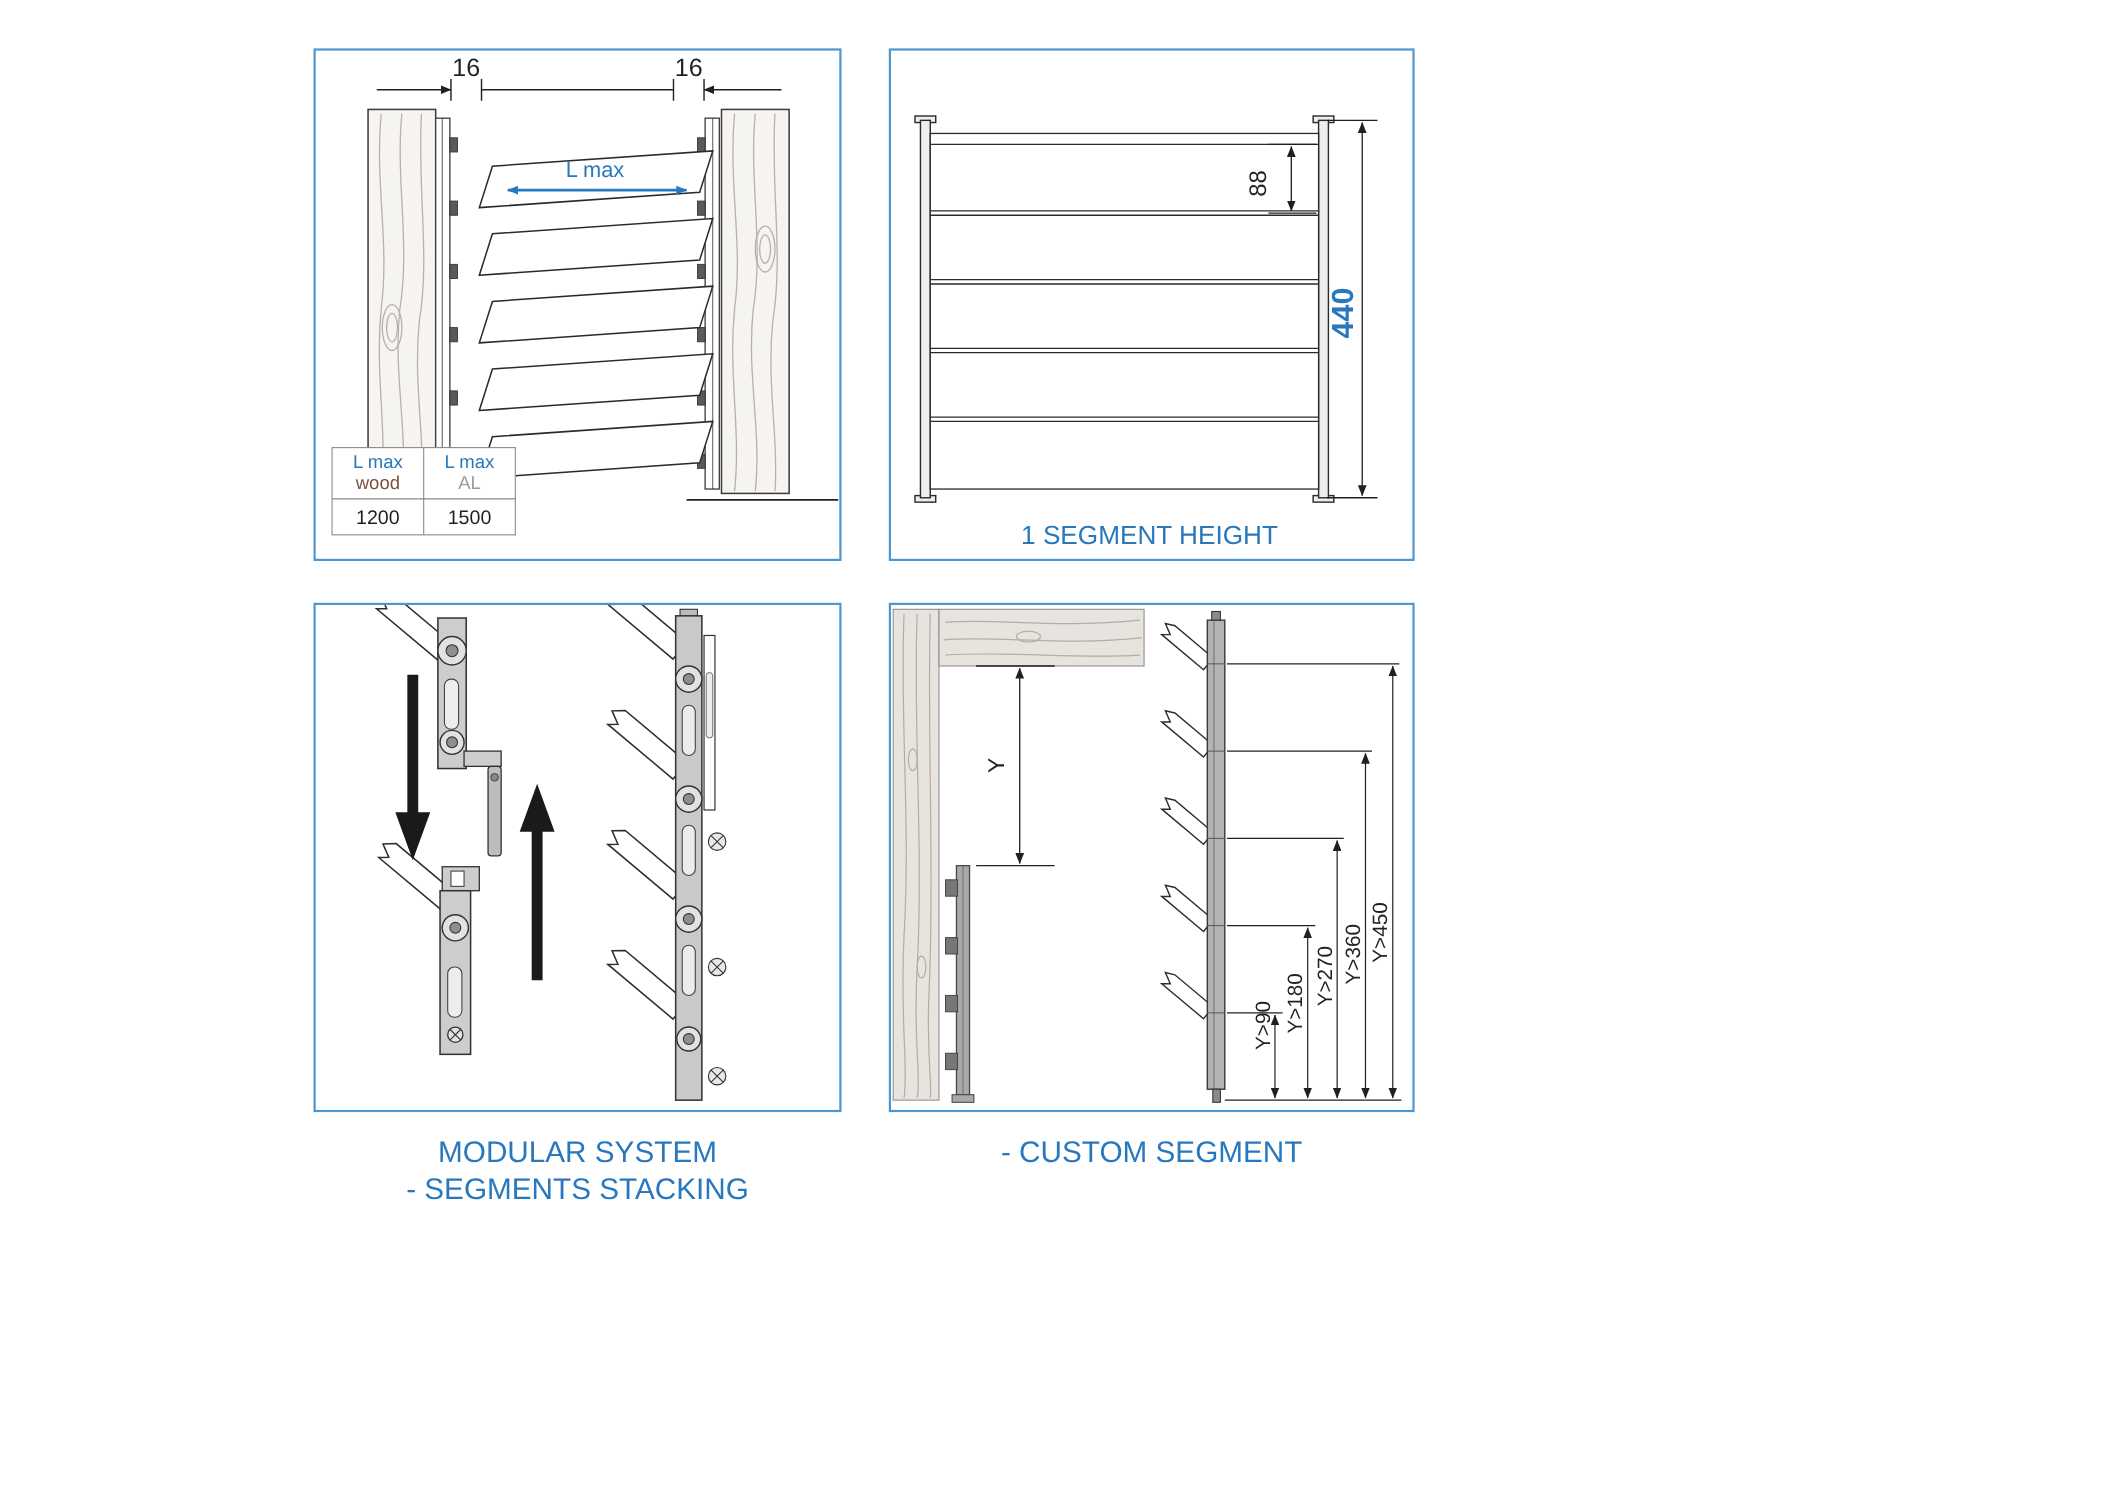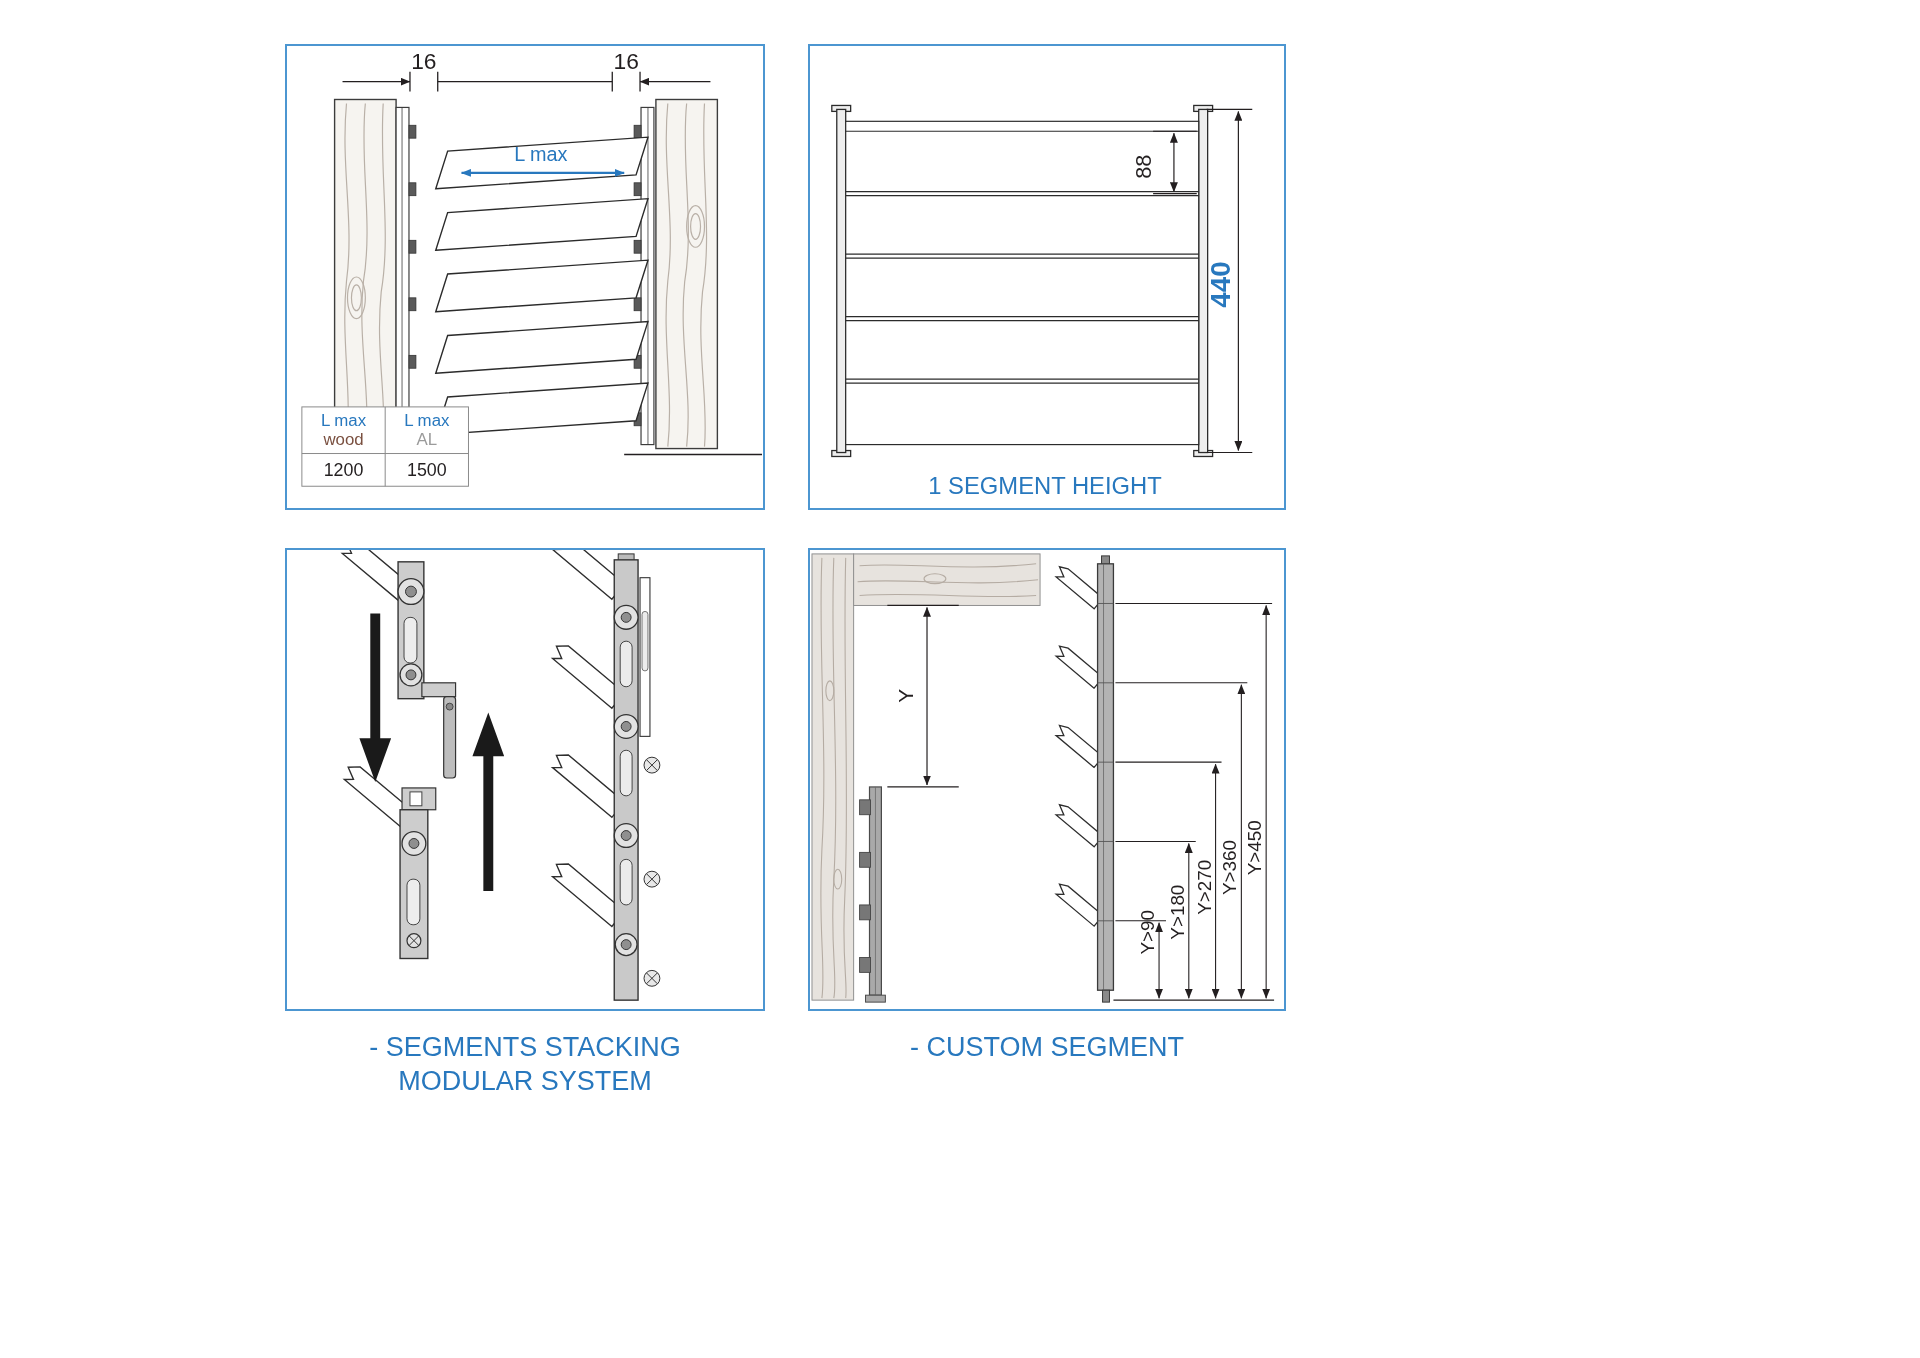--- a/index.html
+++ b/index.html
@@ -315,20 +315,20 @@
       </g>
       <text transform="translate(347,406) rotate(-90)" font-size="19" fill="#231f20">Y&gt;90</text>
       <text transform="translate(377,391) rotate(-90)" font-size="19" fill="#231f20">Y&gt;180</text>
       <text transform="translate(404,366) rotate(-90)" font-size="19" fill="#231f20">Y&gt;270</text>
       <text transform="translate(430,346) rotate(-90)" font-size="19" fill="#231f20">Y&gt;360</text>
       <text transform="translate(455,326) rotate(-90)" font-size="19" fill="#231f20">Y&gt;450</text>
     </svg>
   </section>
 
   <div class="caption" style="left:285px;top:1030px;width:480px;">
+    <div>MODULAR SYSTEM</div>
     <div>- SEGMENTS STACKING</div>
-    <div>MODULAR SYSTEM</div>
   </div>
   <div class="caption" style="left:808px;top:1030px;width:478px;">
     <div>- CUSTOM SEGMENT</div>
   </div>
 
 </div>
 
 </body></html>

